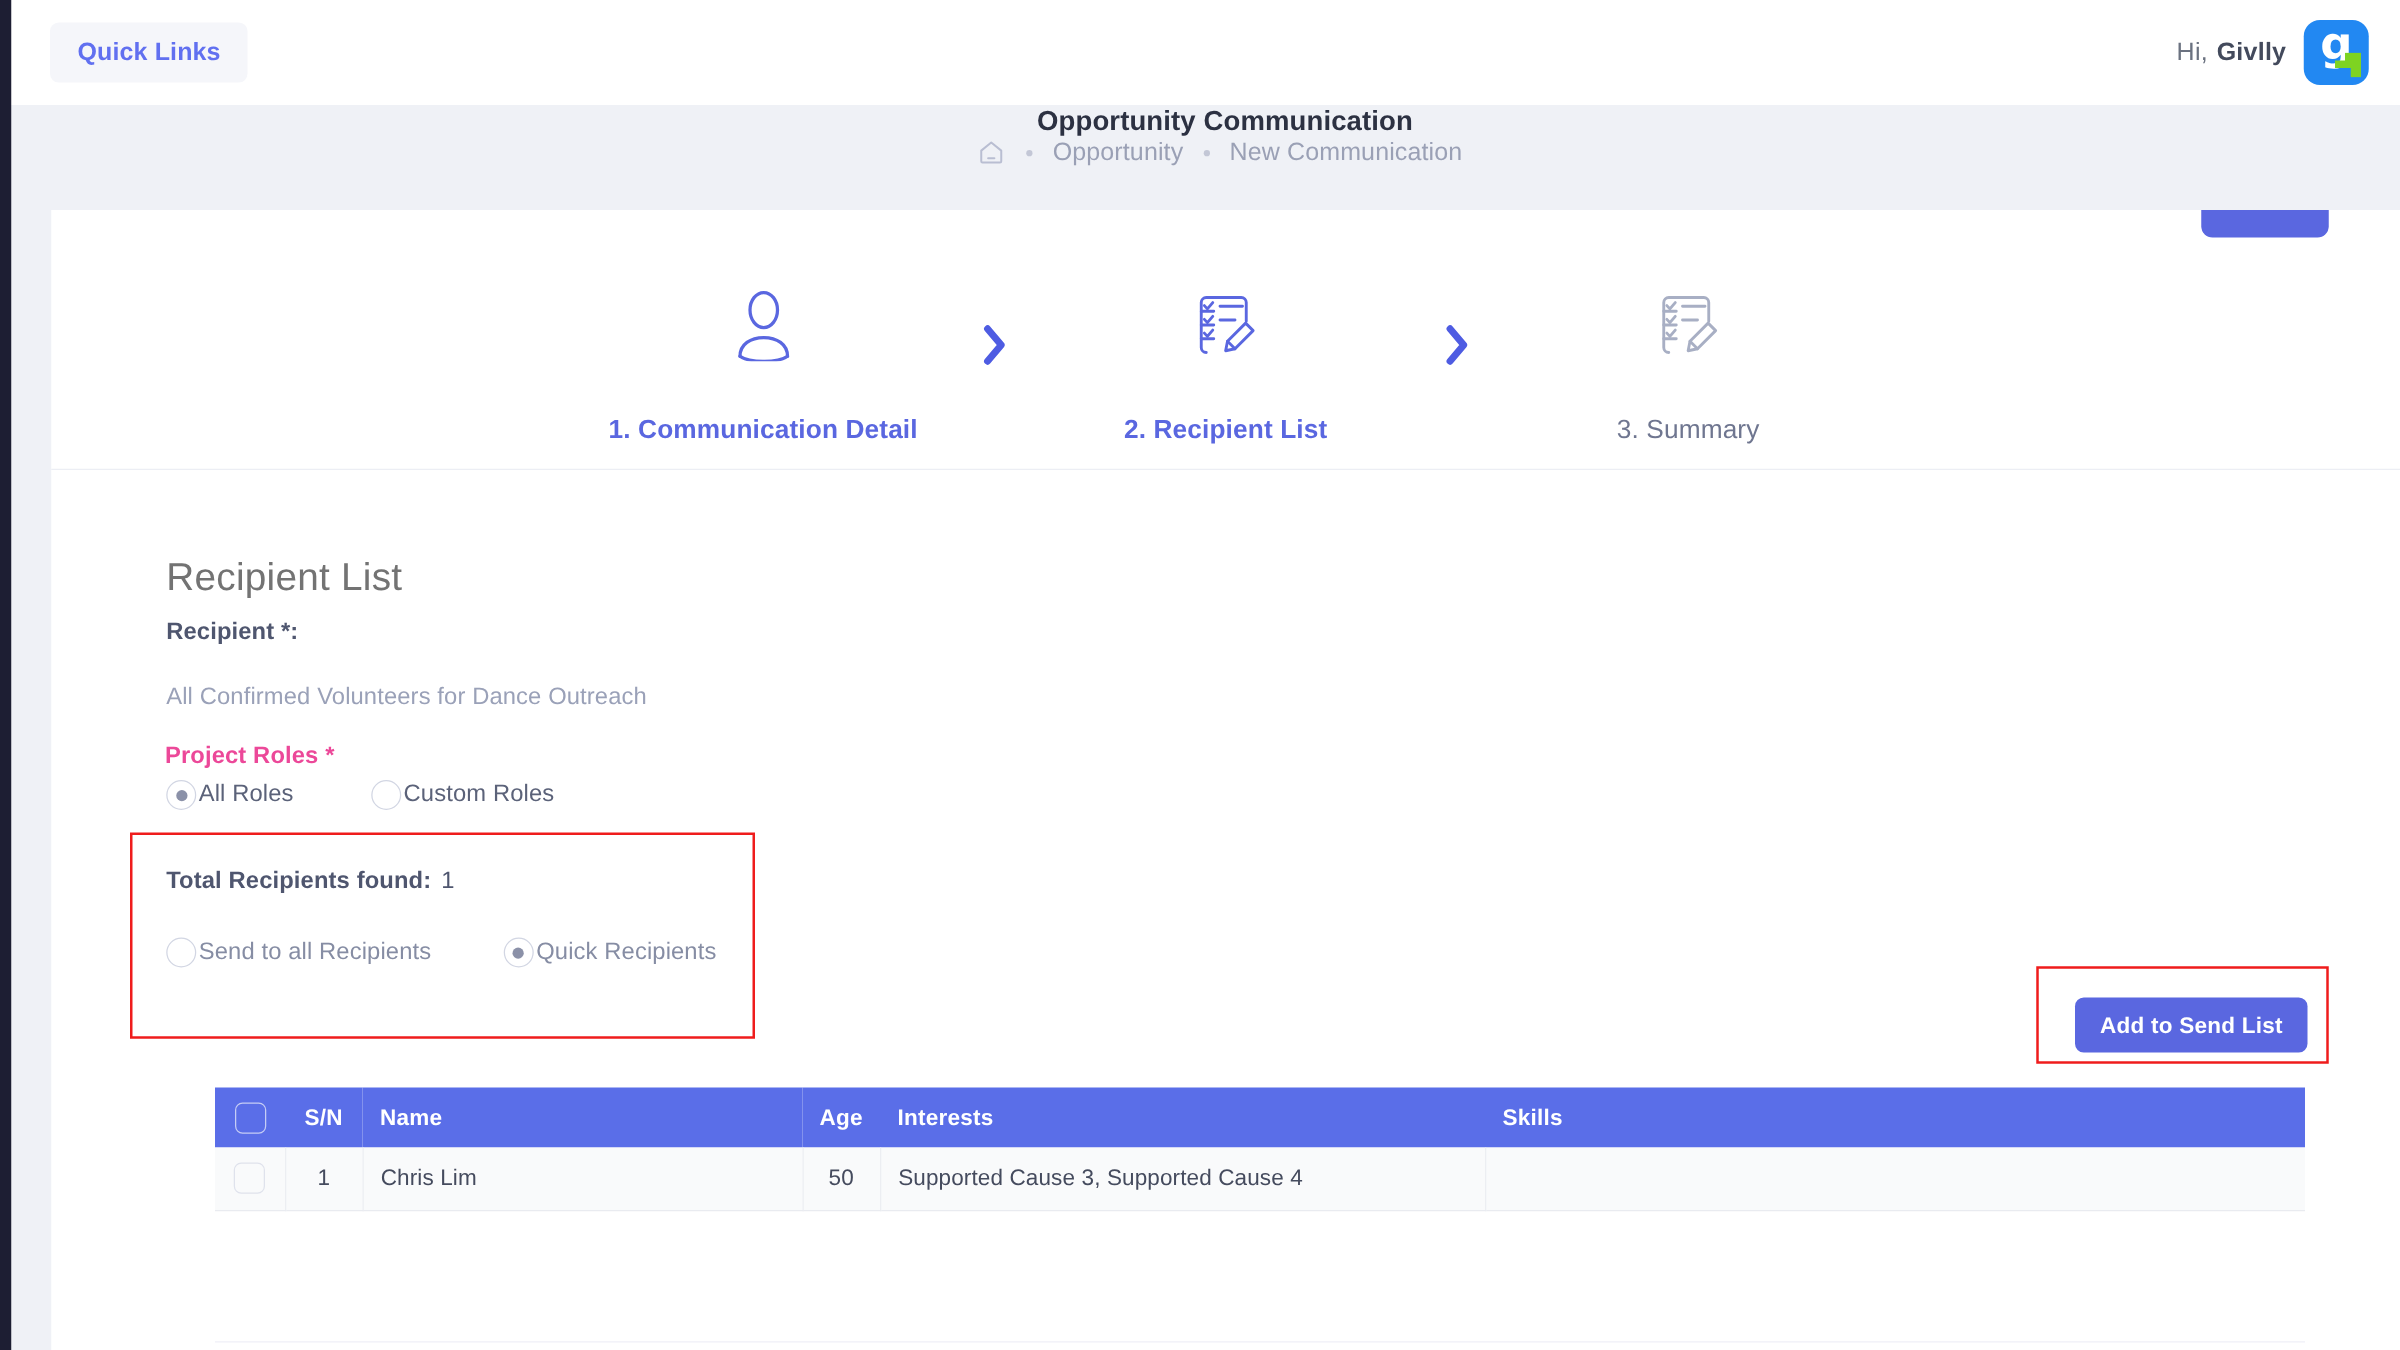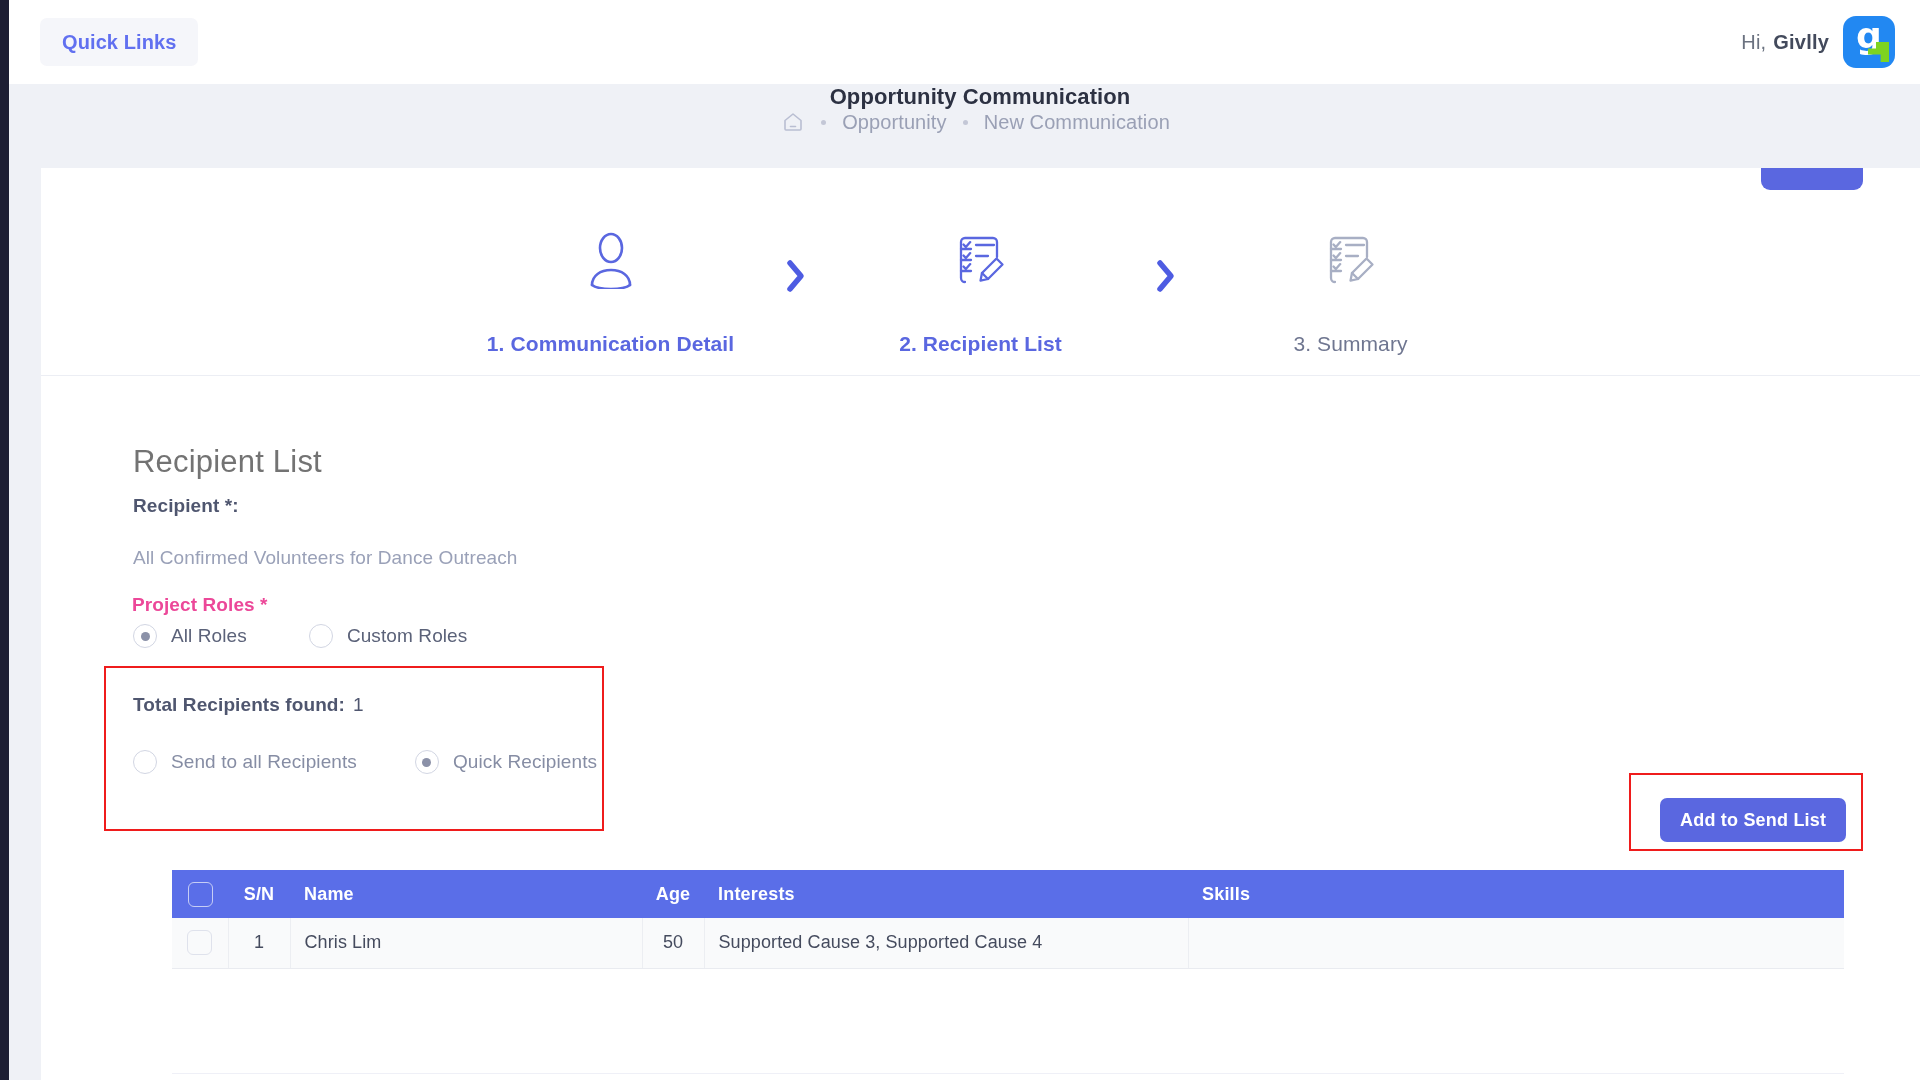--- a/index.html
+++ b/index.html
@@ -139,21 +139,21 @@
   .val-recipient {
     position: absolute; left: 92px; top: 171px;
     font-size: 19px; color: #9aa1b8; letter-spacing: .1px;
   }
   .lbl-roles {
     position: absolute; left: 91px; top: 218px;
     font-size: 19px; font-weight: 700; color: #ec4899; letter-spacing: .1px;
   }
 
   .radio-row { display: flex; align-items: center; }
-  .radio-item { display: flex; align-items: center; gap: 14px; cursor: pointer; }
+  .radio-item { display: flex; align-items: center; gap: 2px; cursor: pointer; }
   .radio {
     width: 24px; height: 24px; border-radius: 50%;
     border: 1.6px solid #d2d6e3; background: #fff;
     display: flex; align-items: center; justify-content: center; flex: none;
   }
   .radio.on::after {
     content: ""; width: 9px; height: 9px; border-radius: 50%; background: #8b91a8;
   }
   .radio-label { font-size: 19px; color: #5b6279; letter-spacing: .1px; white-space: nowrap; }
 

